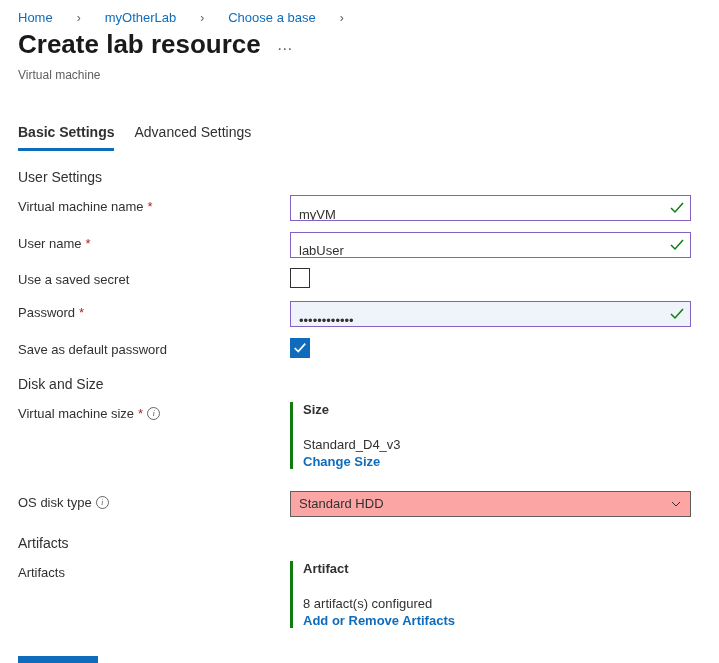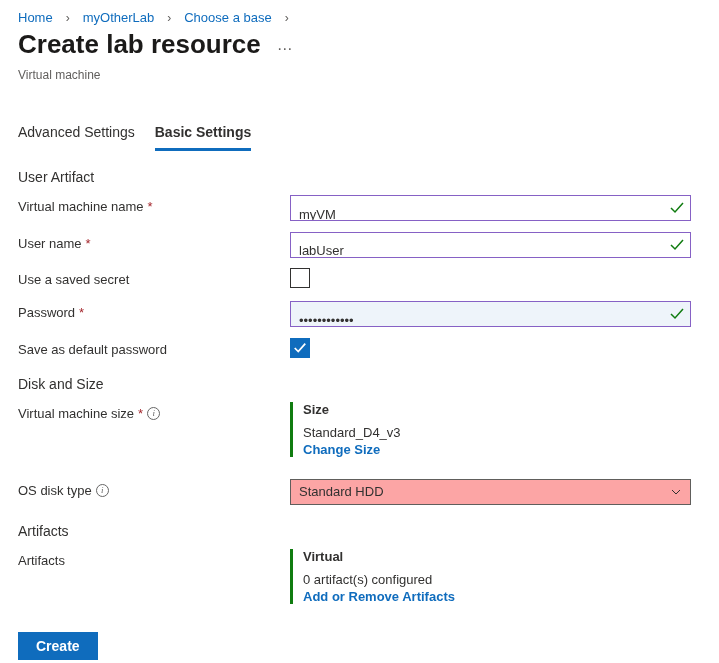--- a/index.html
+++ b/index.html
@@ -5,21 +5,21 @@
     * { box-sizing: border-box; margin: 0; padding: 0; }
     body {
       font-family: "Segoe UI", -apple-system, sans-serif;
       font-size: 13px;
       color: #323130;
       padding: 10px 18px;
       width: 719px;
       background: #fff;
     }
     
-    .breadcrumb { display: flex; align-items: center; gap: 13px; font-size: 13px; margin-bottom: 4px; }
+    .breadcrumb { display: flex; align-items: center; gap: 24px; font-size: 13px; margin-bottom: 4px; }
     .breadcrumb a { color: #0f6cbd; text-decoration: none; cursor: pointer; }
     .breadcrumb .chev { color: #605e5c; font-size: 12px; }
     
     .title-row { display: flex; align-items: center; gap: 16px; }
     h1 { font-size: 26px; font-weight: 600; color: #1b1a19; }
     .more { color: #605e5c; font-size: 16px; letter-spacing: 1px; cursor: pointer; }
     .subtitle { color: #605e5c; font-size: 12px; margin-top: 8px; }
     
     .tabs { display: flex; gap: 20px; margin-top: 36px; border-bottom: 0; }
     .tab { font-size: 14px; padding: 6px 0 8px 0; cursor: pointer; color: #323130; }
@@ -57,21 +57,21 @@
       cursor: pointer; background: #fff;
     }
     .cbox.checked {
       background: #0f6cbd; border-color: #0f6cbd;
     }
     .cbox svg { width: 14px; height: 14px; stroke: #fff; display: none; }
     .cbox.checked svg { display: block; }
     
     .card { border-left: 3px solid #107c10; padding: 0 0 0 10px; }
     .card .ct { font-weight: 600; font-size: 13px; }
-    .card .cv { font-size: 13px; margin-top: 8px; }
+    .card .cv { font-size: 13px; margin-top: 20px; }
     .card .cl { color: #0f6cbd; font-size: 13px; cursor: pointer; margin-top: 2px; display: inline-block; font-weight: bold; }
     
     .select {
       width: 100%; height: 26px; border: 1px solid #605e5c;
       display: flex; align-items: center; justify-content: space-between;
       padding: 0 8px; cursor: pointer; background: #fca5a5;
     }
     .select .chev-d { width: 12px; height: 12px; }
     
     .create-btn {
@@ -97,26 +97,26 @@
 
 
 <div class="title-row">
   <h1>Create lab resource</h1>
   <span class="more">…</span>
 </div>
 <div class="subtitle">Virtual machine</div>
 
 
 <div class="tabs">
+  <div class="tab active">Basic Settings</div>
   <div class="tab">Advanced Settings</div>
-  <div class="tab active">Basic Settings</div>
-</div>
-
-
-<div class="section">User Artifact</div>
+</div>
+
+
+<div class="section">User Settings</div>
 
 <div class="row">
   <div class="row-label">
     <span>Virtual machine name</span>
     <span class="req">*</span>
   </div>
   <div class="row-field">
     <div class="input-wrap">
       <input class="tinput" type="text" value="myVM" style="">
       <svg class="valid-icon" viewBox="0 0 16 16" fill="none" stroke-width="1.5">
@@ -215,22 +215,22 @@
 
 
 <div class="section">Artifacts</div>
 
 <div class="row">
   <div class="row-label">
     <span>Artifacts</span>
   </div>
   <div class="row-field">
     <div class="card">
-      <div class="ct">Virtual</div>
-      <div class="cv">0 artifact(s) configured</div>
+      <div class="ct">Artifact</div>
+      <div class="cv">8 artifact(s) configured</div>
       <a class="cl">Add or Remove Artifacts</a>
     </div>
   </div>
 </div>
 
 <button class="create-btn">Create</button>
 
 
 
 

